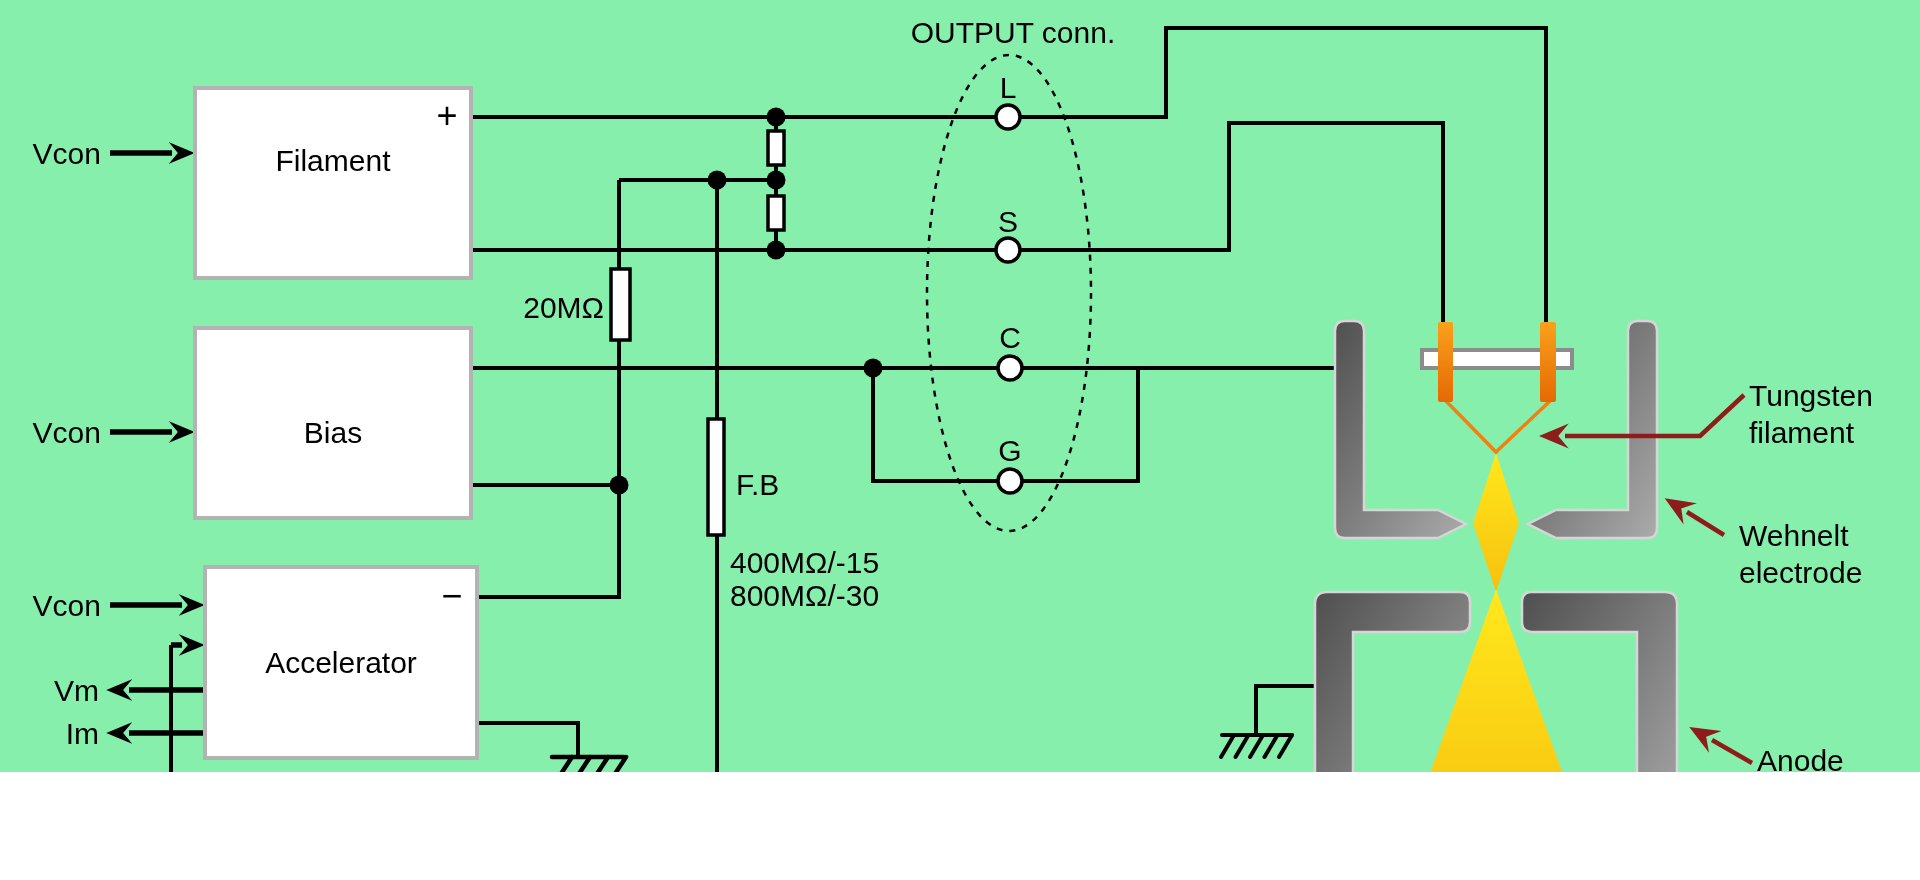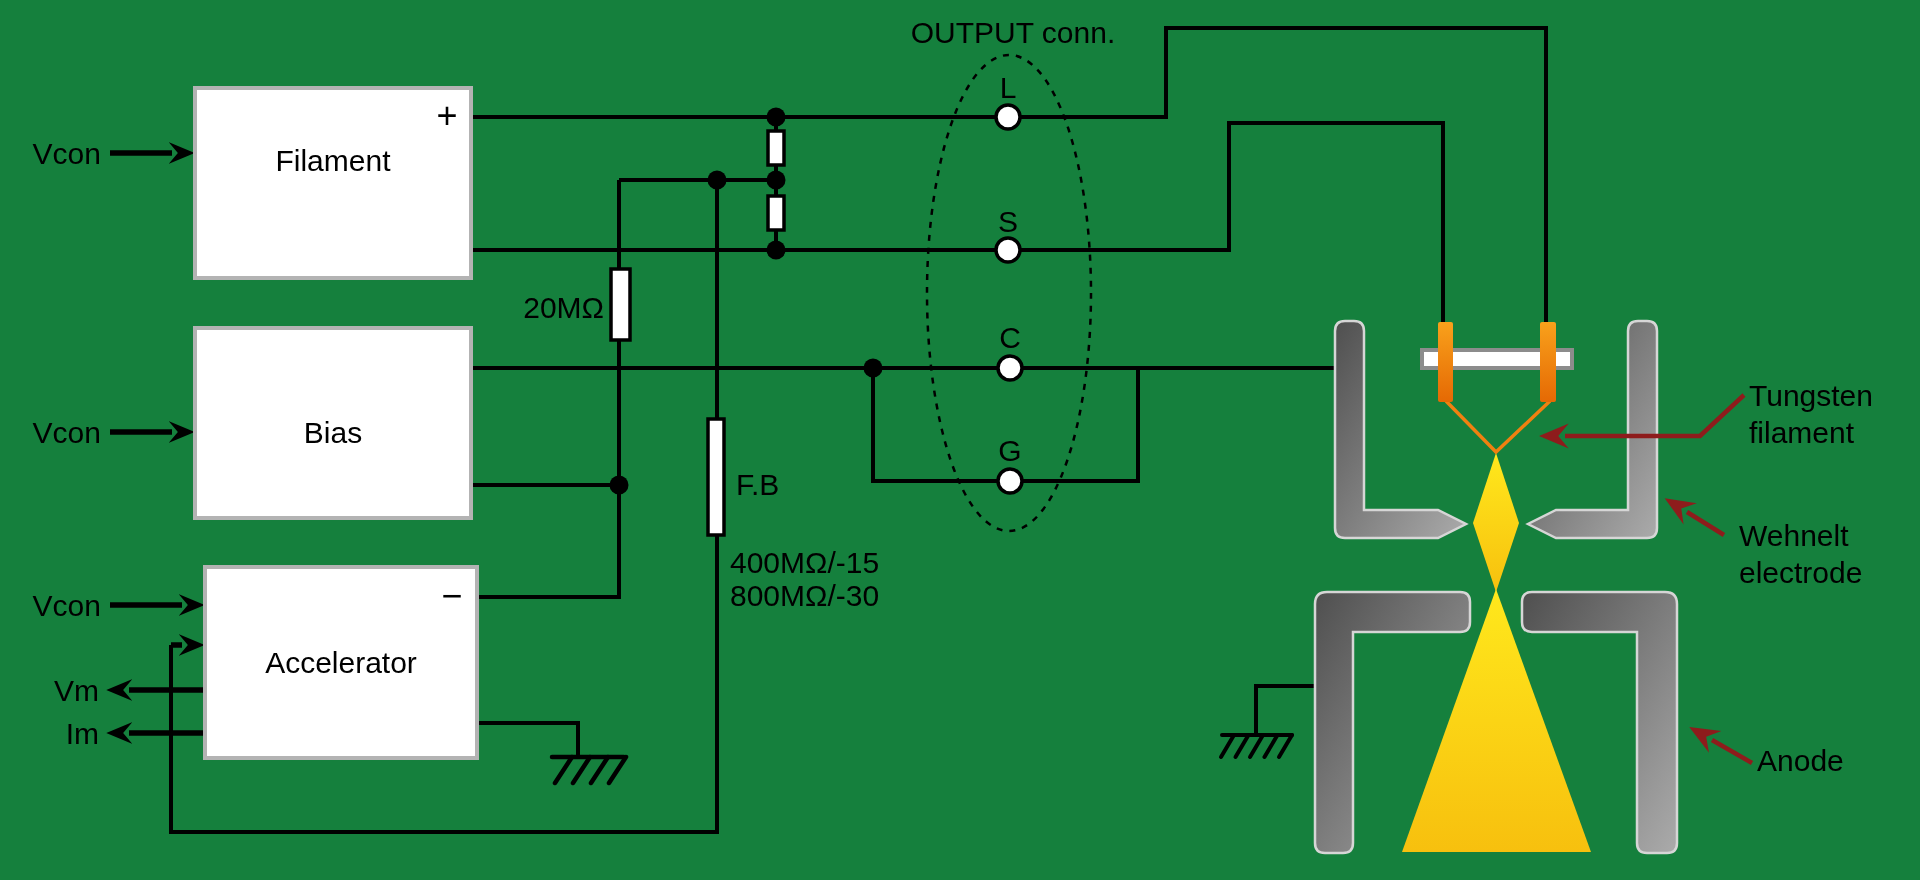--- a/index.html
+++ b/index.html
@@ -1,16 +1,16 @@
 <!DOCTYPE html>
 <html><head>
 <meta charset="utf-8">
 <style>
   html,body{margin:0;padding:0;background:#ffffff;}
-  .stage{width:1920px;height:880px;position:relative;background:#15803d;overflow:hidden;}
+  .stage{width:1920px;height:772px;position:relative;background:#86efac;overflow:hidden;}
   text{font-family:"Liberation Sans",sans-serif;fill:#000;}
   .lbl{font-size:30px;}
   .sign{font-size:36px;}
   .wire{stroke:#000;stroke-width:4;fill:none;}
   .arrow{stroke:#000;stroke-width:5.5;fill:none;}
   .redline{stroke:#8e1c1c;stroke-width:4.5;fill:none;}
   .resistor{fill:#fff;stroke:#000;stroke-width:3.5;}
   .dot{fill:#000;stroke:none;}
   .terminal{fill:#fff;stroke:#000;stroke-width:3.5;}
   .box{fill:#fff;stroke:#b3b3b3;stroke-width:4;}

